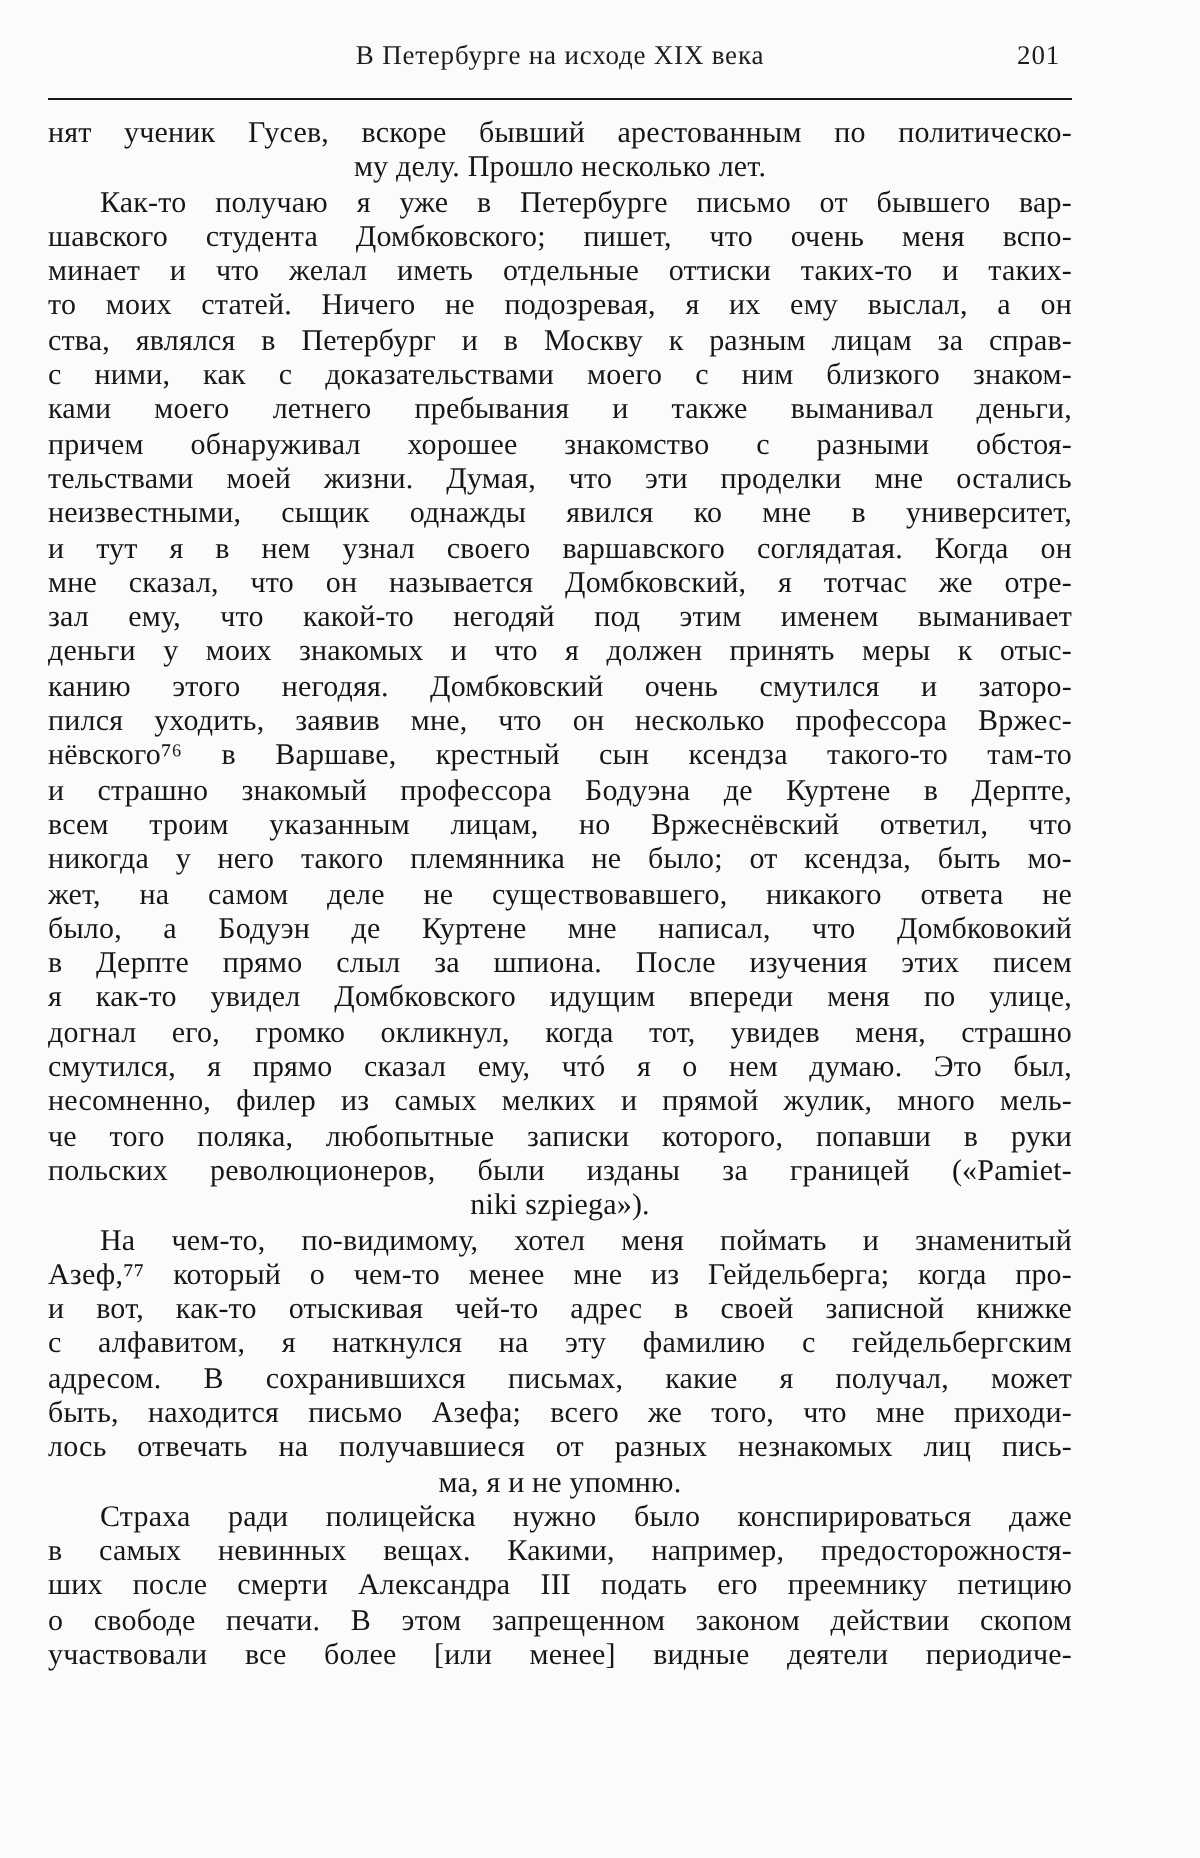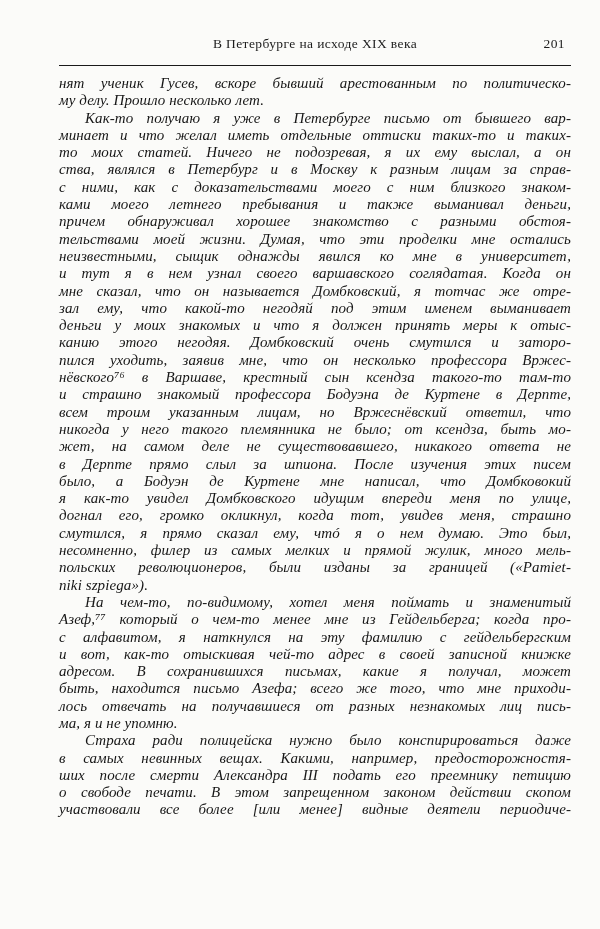--- a/index.html
+++ b/index.html
@@ -6,22 +6,22 @@
   body {
     width: 600px; height: 929px;
     background: #fbfbf9;
     overflow: hidden;
     font-family: "Liberation Serif", "DejaVu Serif", serif;
     color: #161616;
   }
   .page {
     position: relative;
     width: 512px;
-    margin: 0 43px 0 59px;
-    padding-top: 36px;
+    margin: 0 43px 0 24px;
+    padding-top: 20px;
   }
   .running-head {
     position: relative;
     height: 18px;
     font-size: 13.5px;
     letter-spacing: 0.4px;
     color: #1c1c1c;
   }
   .running-title {
     position: absolute;
@@ -37,26 +37,25 @@
     height: 0;
     border: none;
     border-top: 1.6px solid #1a1a1a;
     margin: 11px 0 0 0;
   }
   .body-text {
     margin-top: 9px;
     font-size: 15px;
     line-height: 17.3px;
     letter-spacing: 0.1px;
-    font-style: italic;
   }
   .para { margin: 0; }
   .line {
     min-height: 17.3px;
-    text-align: left;
+    text-align: center;
     white-space: normal;
   }
   .line.just {
     text-align: justify;
     text-align-last: justify;
   }
   .line.ind { text-indent: 26px; }
 </style>
 </head>
 <body>
@@ -67,53 +66,55 @@
     <span class="page-number">201</span>
   </div>
   <hr class="head-rule">
   <div class="body-text">
       <div class="para">
         <div class="line just">нят ученик Гусев, вскоре бывший арестованным по политическо-</div>
         <div class="line">му делу. Прошло несколько лет.</div>
       </div>
       <div class="para">
         <div class="line just ind">Как-то получаю я уже в Петербурге письмо от бывшего вар-</div>
+        <div class="line just">шавского студента Домбковского; пишет, что очень меня вспо-</div>
         <div class="line just">минает и что желал иметь отдельные оттиски таких-то и таких-</div>
         <div class="line just">то моих статей. Ничего не подозревая, я их ему выслал, а он</div>
         <div class="line just">ства, являлся в Петербург и в Москву к разным лицам за справ-</div>
         <div class="line just">с ними, как с доказательствами моего с ним близкого знаком-</div>
         <div class="line just">ками моего летнего пребывания и также выманивал деньги,</div>
         <div class="line just">причем обнаруживал хорошее знакомство с разными обстоя-</div>
         <div class="line just">тельствами моей жизни. Думая, что эти проделки мне остались</div>
         <div class="line just">неизвестными, сыщик однажды явился ко мне в университет,</div>
         <div class="line just">и тут я в нем узнал своего варшавского соглядатая. Когда он</div>
         <div class="line just">мне сказал, что он называется Домбковский, я тотчас же отре-</div>
         <div class="line just">зал ему, что какой-то негодяй под этим именем выманивает</div>
         <div class="line just">деньги у моих знакомых и что я должен принять меры к отыс-</div>
         <div class="line just">канию этого негодяя. Домбковский очень смутился и заторо-</div>
         <div class="line just">пился уходить, заявив мне, что он несколько профессора Вржес-</div>
         <div class="line just">нёвского⁷⁶ в Варшаве, крестный сын ксендза такого-то там-то</div>
         <div class="line just">и страшно знакомый профессора Бодуэна де Куртене в Дерпте,</div>
         <div class="line just">всем троим указанным лицам, но Вржеснёвский ответил, что</div>
         <div class="line just">никогда у него такого племянника не было; от ксендза, быть мо-</div>
         <div class="line just">жет, на самом деле не существовавшего, никакого ответа не</div>
+        <div class="line just">было, а Бодуэн де Куртене мне написал, что Домбковокий</div>
         <div class="line just">в Дерпте прямо слыл за шпиона. После изучения этих писем</div>
-        <div class="line just">было, а Бодуэн де Куртене мне написал, что Домбковокий</div>
         <div class="line just">я как-то увидел Домбковского идущим впереди меня по улице,</div>
         <div class="line just">догнал его, громко окликнул, когда тот, увидев меня, страшно</div>
         <div class="line just">смутился, я прямо сказал ему, чтó я о нем думаю. Это был,</div>
         <div class="line just">несомненно, филер из самых мелких и прямой жулик, много мель-</div>
+        <div class="line just">че того поляка, любопытные записки которого, попавши в руки</div>
         <div class="line just">польских революционеров, были изданы за границей («Pamiet-</div>
         <div class="line">niki szpiega»).</div>
       </div>
       <div class="para">
         <div class="line just ind">На чем-то, по-видимому, хотел меня поймать и знаменитый</div>
         <div class="line just">Азеф,⁷⁷ который о чем-то менее мне из Гейдельберга; когда про-</div>
+        <div class="line just">и вот, как-то отыскивая чей-то адрес в своей записной книжке</div>
         <div class="line just">с алфавитом, я наткнулся на эту фамилию с гейдельбергским</div>
-        <div class="line just">и вот, как-то отыскивая чей-то адрес в своей записной книжке</div>
         <div class="line just">адресом. В сохранившихся письмах, какие я получал, может</div>
         <div class="line just">быть, находится письмо Азефа; всего же того, что мне приходи-</div>
         <div class="line just">лось отвечать на получавшиеся от разных незнакомых лиц пись-</div>
         <div class="line">ма, я и не упомню.</div>
       </div>
       <div class="para">
         <div class="line just ind">Страха ради полицейска нужно было конспирироваться даже</div>
         <div class="line just">в самых невинных вещах. Какими, например, предосторожностя-</div>
         <div class="line just">ших после смерти Александра III подать его преемнику петицию</div>
         <div class="line just">о свободе печати. В этом запрещенном законом действии скопом</div>

